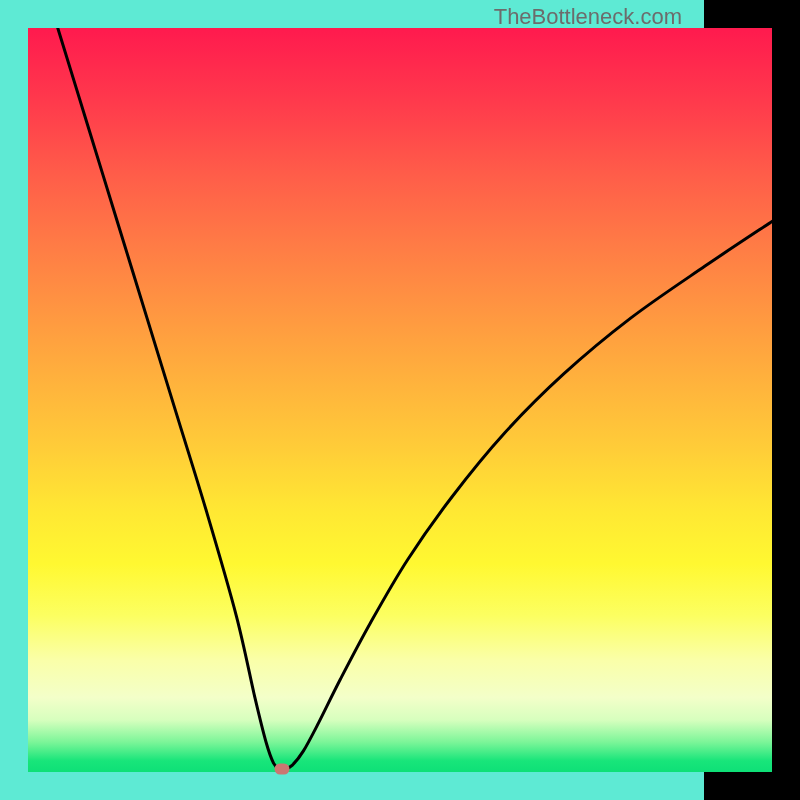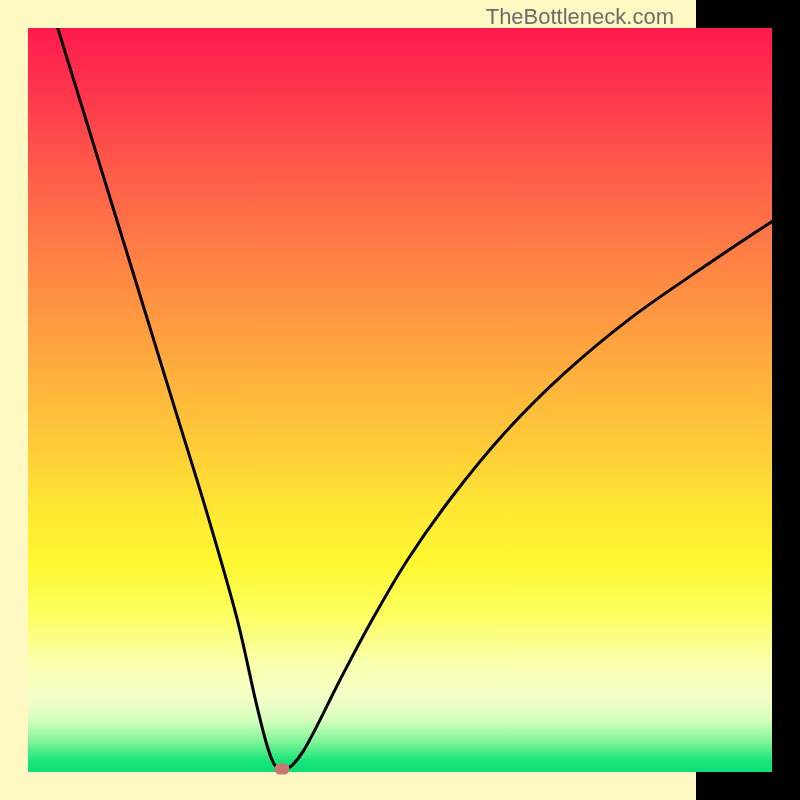--- a/index.html
+++ b/index.html
@@ -7,21 +7,22 @@
     padding: 0;
     width: 800px;
     height: 800px;
     background: #000;
     overflow: hidden;
   }
   .frame {
     position: relative;
     width: 696px;
     height: 800px;
-    background: #fef9c3;
+    background: #5eead4;
+    padding-left: 8px;
   }
   .watermark {
     position: absolute;
     top: 4px;
     right: 22px;
     font-family: Arial, Helvetica, sans-serif;
     font-size: 22px;
     color: #6c6c6c;
     letter-spacing: 0px;
   }

